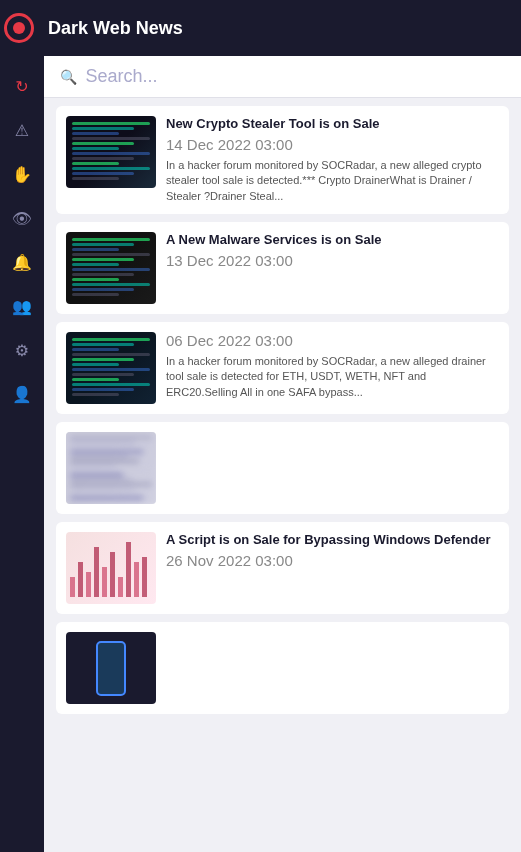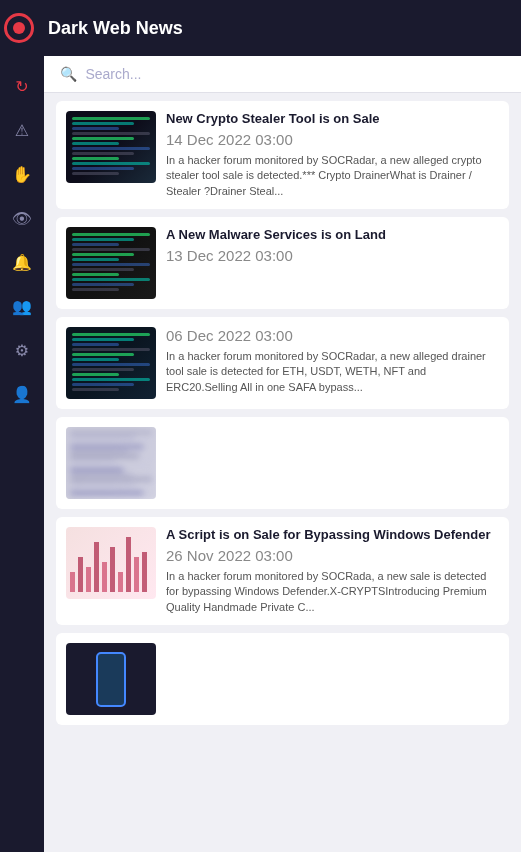--- a/index.html
+++ b/index.html
@@ -96,21 +96,21 @@
       flex-shrink: 0;
       border-bottom: 1px solid #e0e0e8;
     }
     .search-icon-wrap {
       color: #aaaacc;
       font-size: 14px;
     }
     .search-input {
       border: none;
       outline: none;
-      font-size: 14px;
+      font-size: 18px;
       color: #a21caf;
       background: transparent;
       flex: 1;
     }
     .search-input::placeholder { color: #aaaacc; }
 
     
     .news-feed {
       flex: 1;
       overflow-y: auto;
@@ -275,21 +275,21 @@
               <div class="code-line teal short"></div>
               <div class="code-line blue full"></div>
               <div class="code-line gray medium"></div>
               <div class="code-line green short"></div>
               <div class="code-line teal full"></div>
               <div class="code-line blue medium"></div>
               <div class="code-line gray short"></div>
             </div>
           </div>
           <div class="news-info">
-            <div class="news-title">A New Malware Services is on Land</div>
+            <div class="news-title">A New Malware Services is on Sale</div>
             <div class="news-date">13 Dec 2022 03:00</div>
           </div>
         </div>
         <div class="news-card">
           <div class="news-thumbnail thumb-3">
             <div class="thumb-code-lines">
               <div class="code-line green full"></div>
               <div class="code-line teal medium"></div>
               <div class="code-line blue short"></div>
               <div class="code-line gray full"></div>
@@ -337,21 +337,20 @@
               <rect x="36" y="35" width="5" height="30" fill="#cc4466" opacity="0.7"></rect>
               <rect x="44" y="20" width="5" height="45" fill="#aa2244" opacity="0.7"></rect>
               <rect x="52" y="45" width="5" height="20" fill="#cc4466" opacity="0.7"></rect>
               <rect x="60" y="10" width="5" height="55" fill="#aa2244" opacity="0.7"></rect>
               <rect x="68" y="30" width="5" height="35" fill="#cc4466" opacity="0.7"></rect>
               <rect x="76" y="25" width="5" height="40" fill="#aa2244" opacity="0.7"></rect>
             </svg></div>
           <div class="news-info">
             <div class="news-title">A Script is on Sale for Bypassing Windows Defender</div>
             <div class="news-date">26 Nov 2022 03:00</div>
-            <div class="news-excerpt">In a hacker forum monitored by SOCRada, a new sale is detected for bypassing Windows Defender.X-CRYPTSIntroducing Premium Quality Handmade Private C...</div>
           </div>
         </div>
         <div class="news-card">
           <div class="news-thumbnail thumb-6" style="background: rgb(26, 26, 46);">
             <div class="thumb-phone" style="width: 100%; height: 100%;">
               <div class="phone-shape"></div>
             </div>
           </div>
         </div>
       </div>

